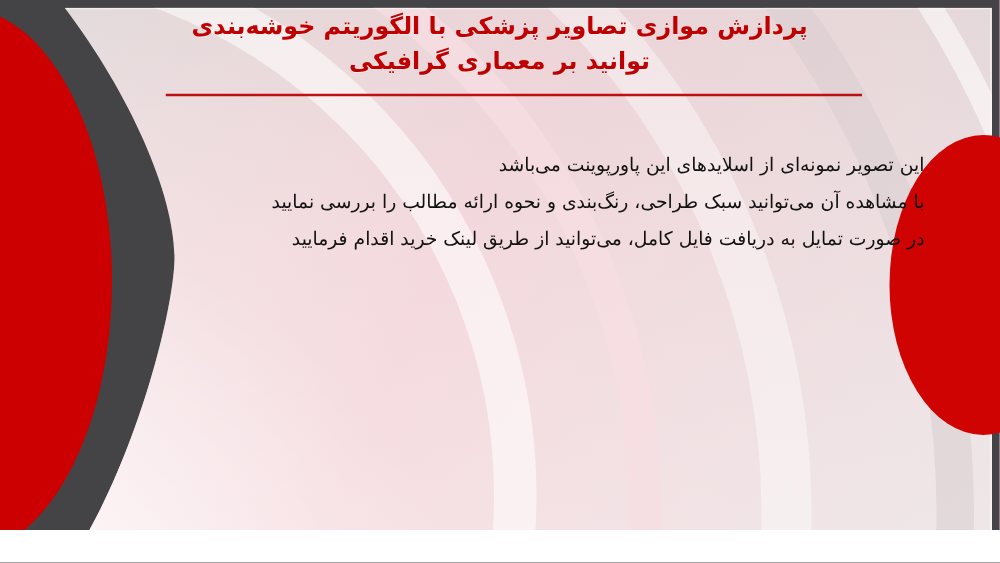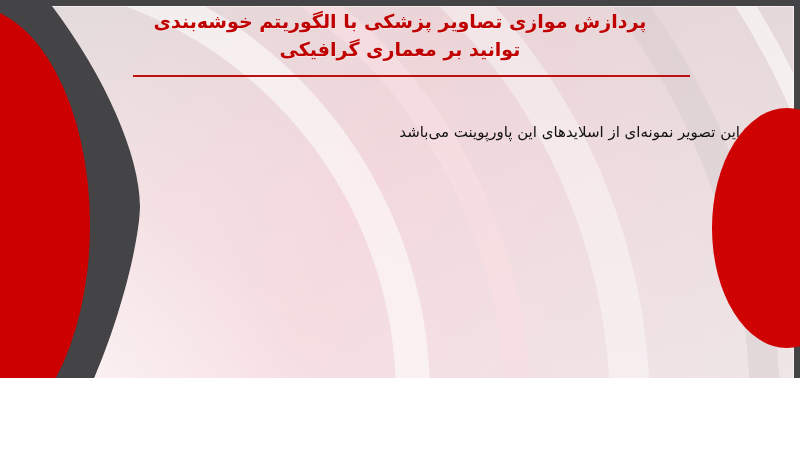--- a/index.html
+++ b/index.html
@@ -3,21 +3,21 @@
 <meta charset="utf-8">
 <style>
   html, body {
     margin: 0;
     padding: 0;
     background: #ffffff;
   }
   #slide {
     position: relative;
     width: 800px;
-    height: 378px;
+    height: 424px;
     overflow: hidden;
     background: #f9a8d4;
     font-family: "DejaVu Sans", "Liberation Sans", sans-serif;
   }
 
   
   .frame-bg {
     position: absolute;
     inset: 0;
     background: #444446;
@@ -169,15 +169,17 @@
 
   <div class="title-block">
     <div class="title-line">پردازش موازی تصاویر پزشکی با الگوریتم خوشه‌بندی</div>
     <div class="title-line">توانید بر معماری گرافیکی</div>
   </div>
 
   <div class="title-rule"></div>
 
   <div class="body-block">
     <div class="body-line">این تصویر نمونه‌ای از اسلایدهای این پاورپوینت می‌باشد</div>
+    <div class="body-line">با مشاهده آن می‌توانید سبک طراحی، رنگ‌بندی و نحوه ارائه مطالب را بررسی نمایید</div>
+    <div class="body-line">در صورت تمایل به دریافت فایل کامل، می‌توانید از طریق لینک خرید اقدام فرمایید</div>
   </div>
 
 </div>
 
 </body></html>

